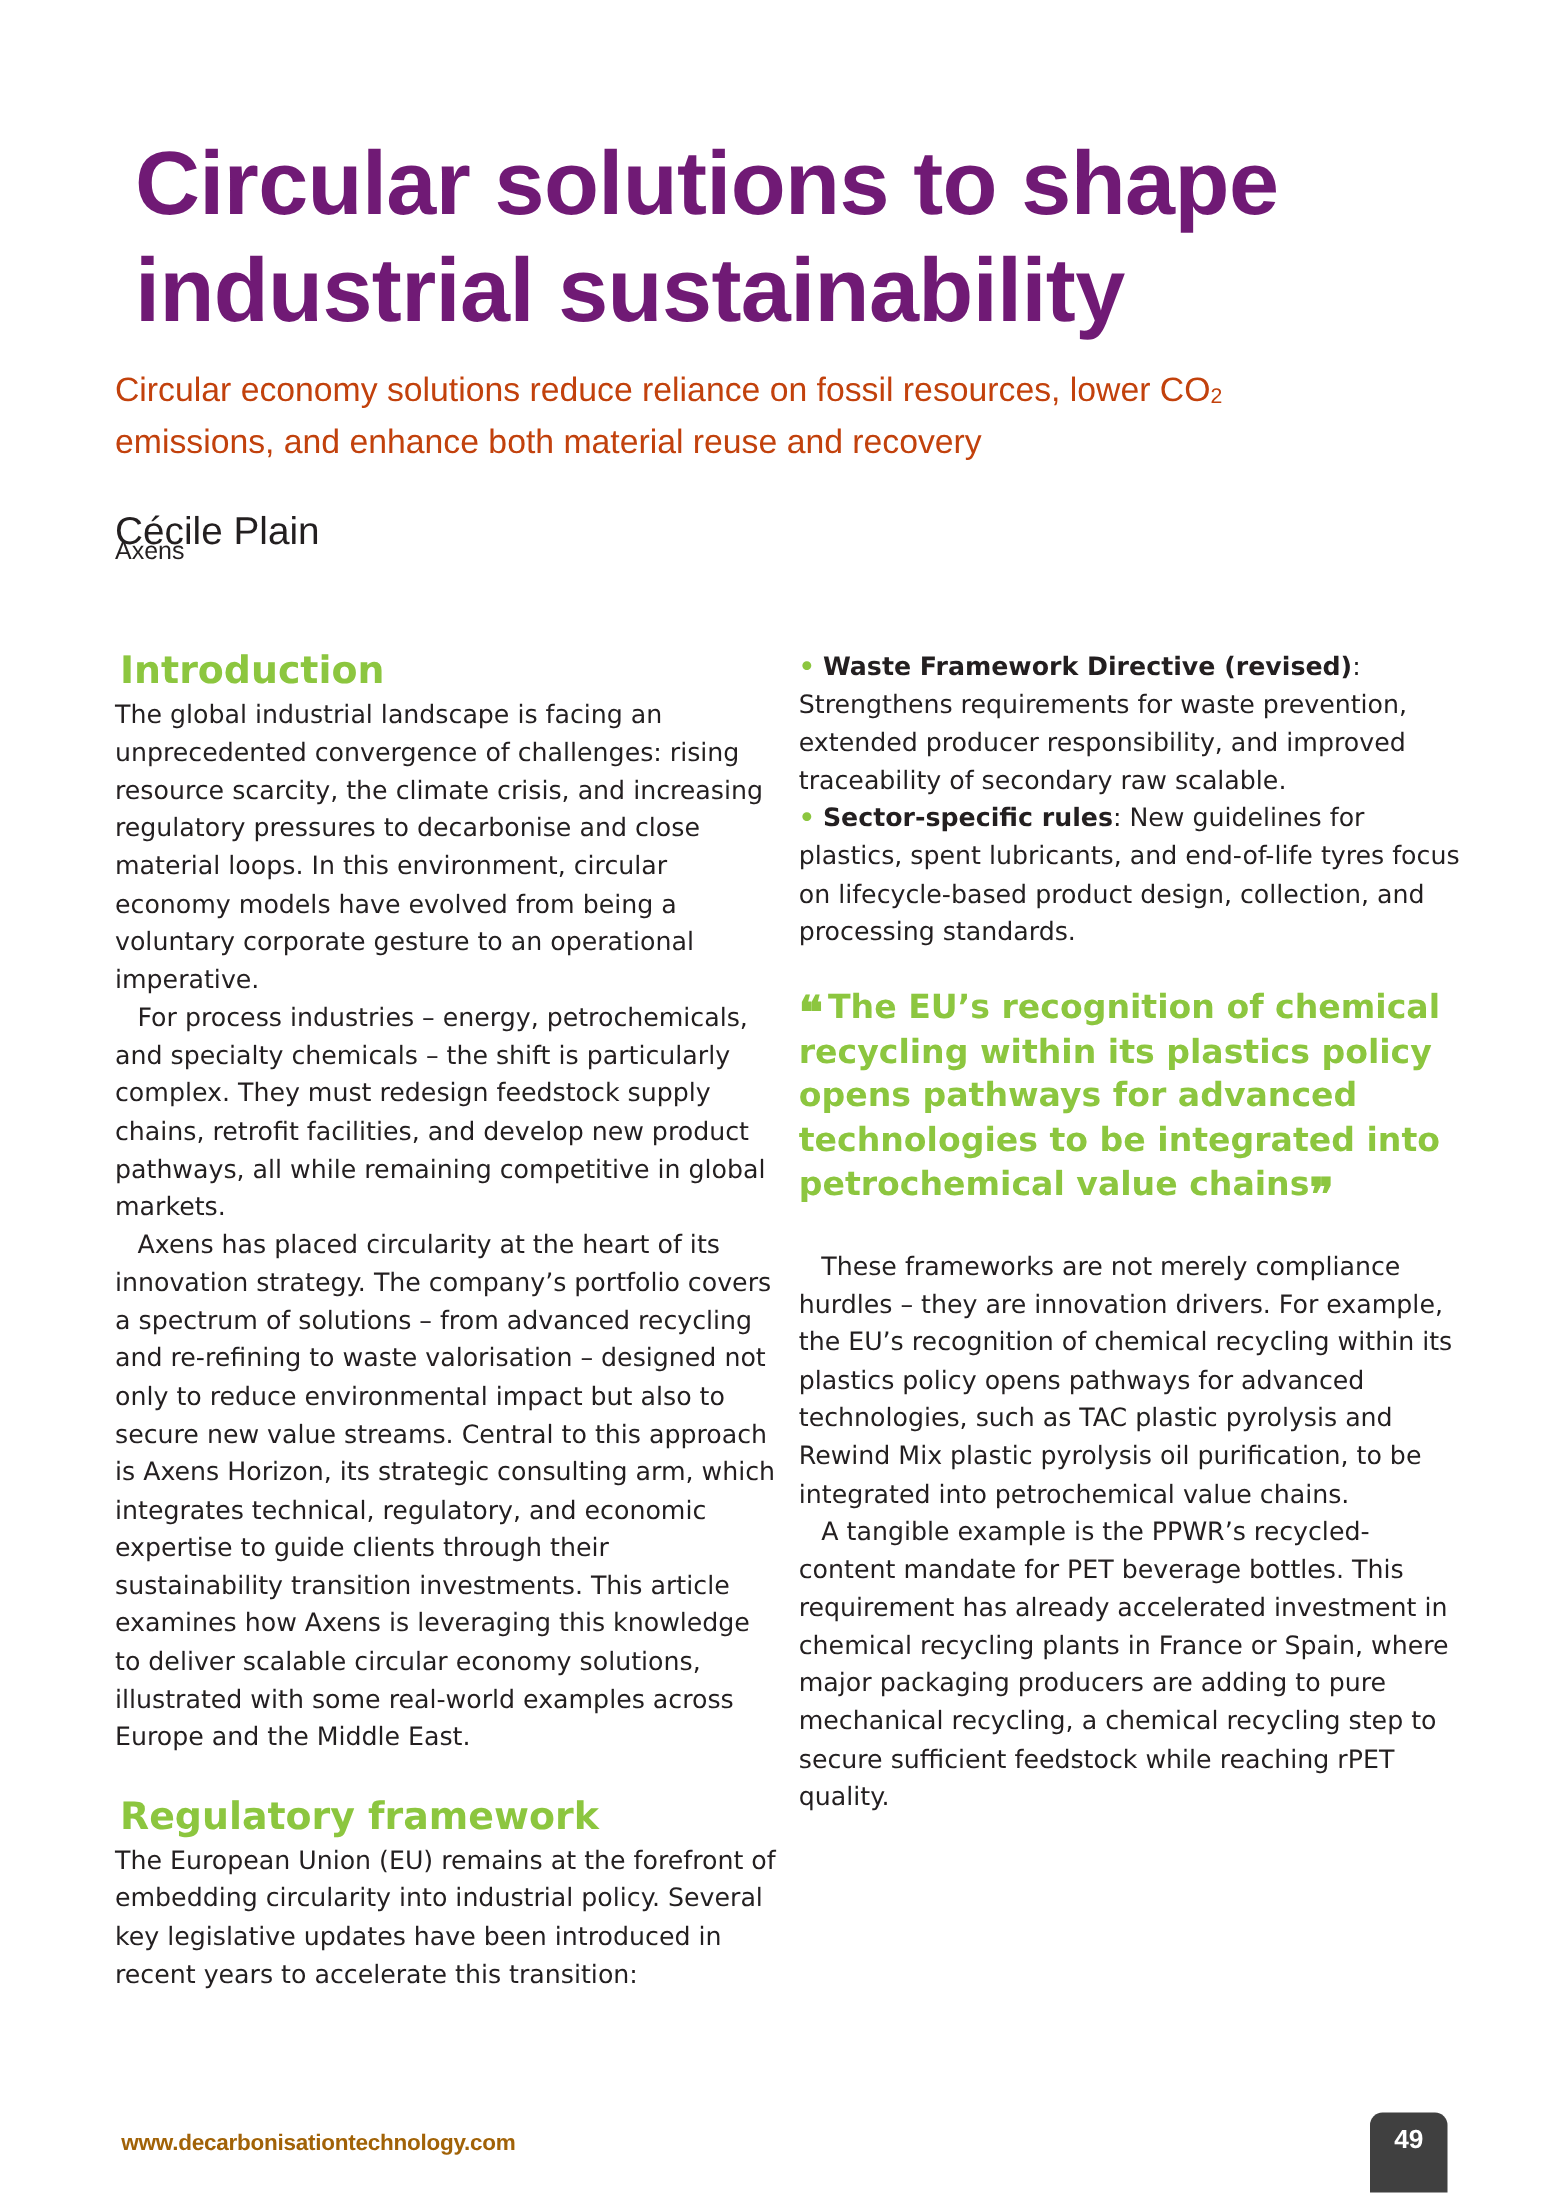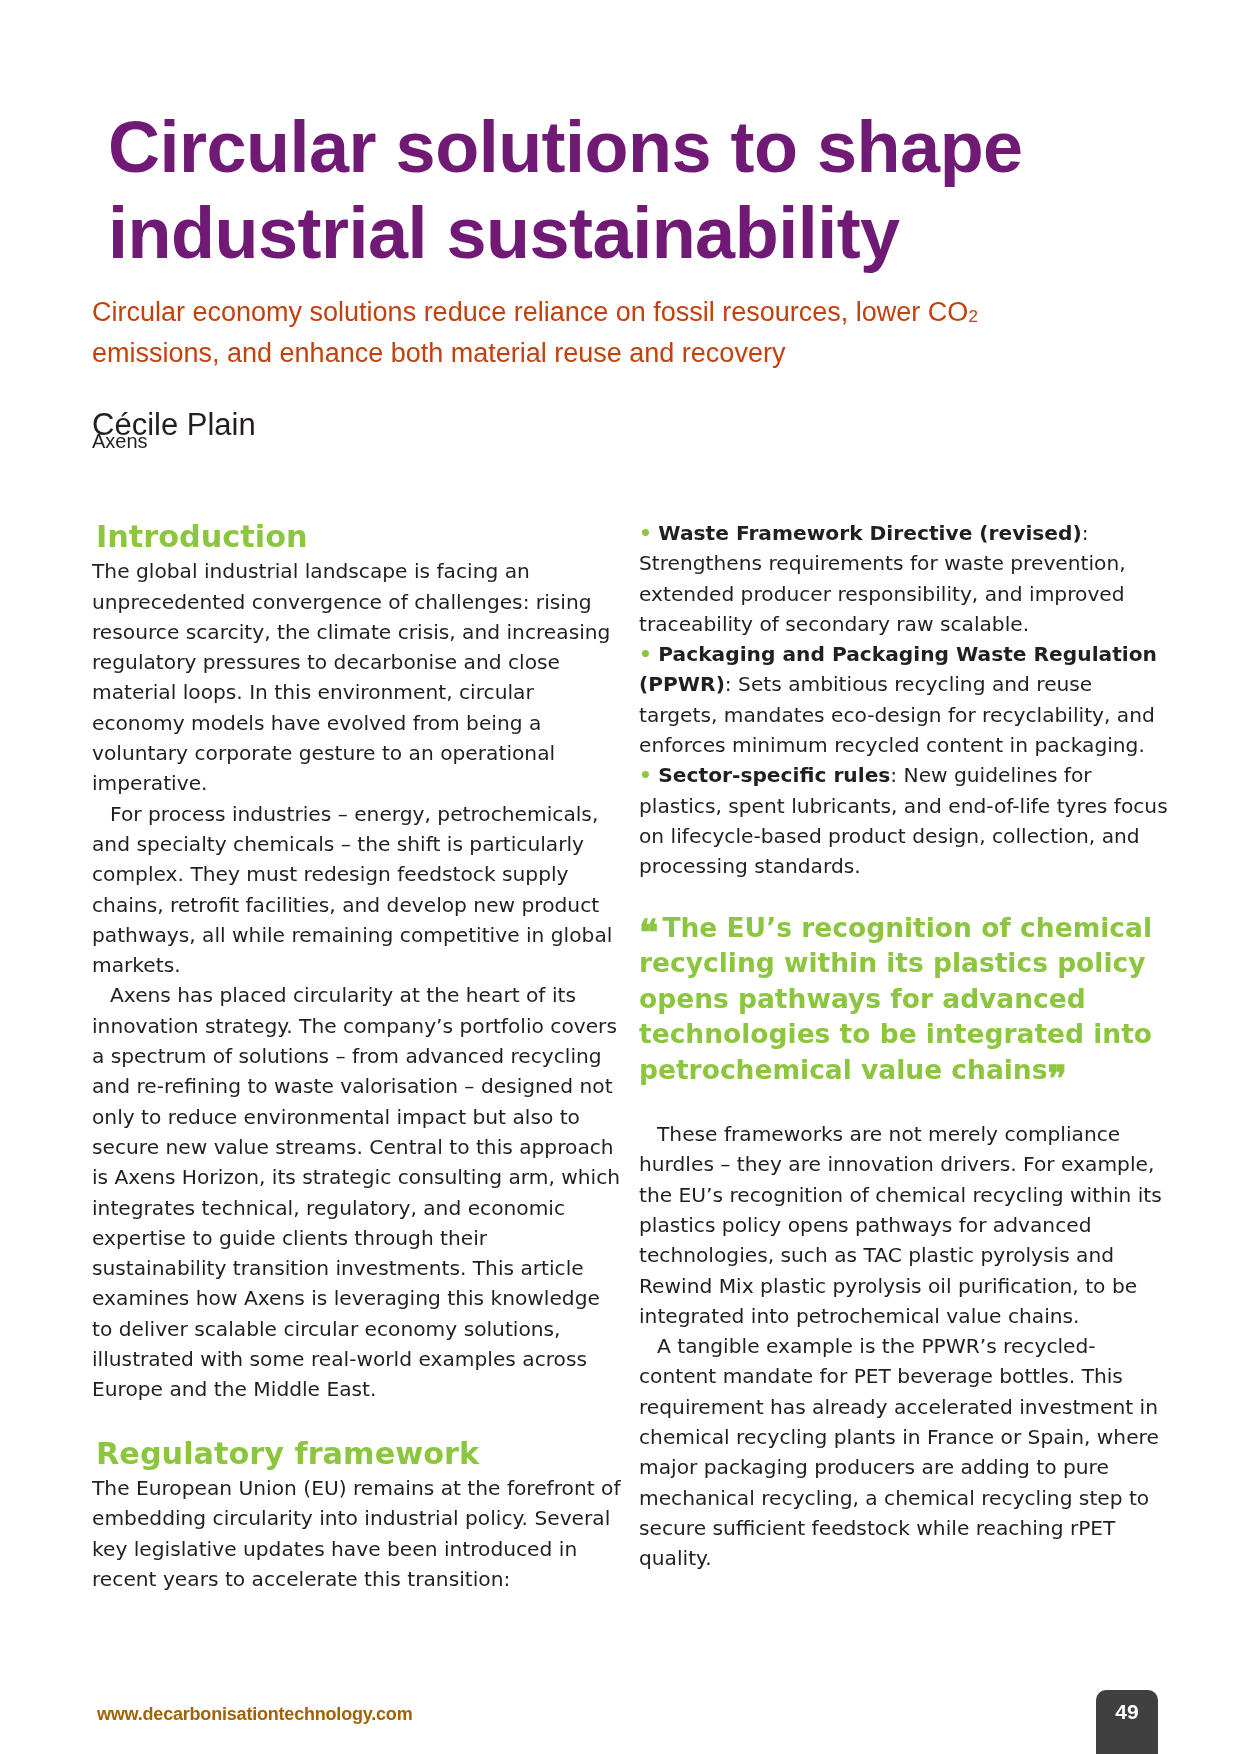--- a/index.html
+++ b/index.html
@@ -78,24 +78,20 @@
   <p>The European Union (EU) remains at the forefront of embedding circularity into industrial policy. Several key legislative updates have been introduced in recent years to accelerate this transition:</p>
 </div>
 
 <div class="col col-right">
   <p>
     <span class="bullet-dot">•</span>
     <span class="bold">Waste Framework Directive (revised)</span><span>: Strengthens requirements for waste prevention, extended producer responsibility, and improved traceability of secondary raw scalable.</span>
   </p>
   <p>
     <span class="bullet-dot">•</span>
-    <span class="bold">Packaging and Packaging Waste Regulation (PPWR)</span><span>: Sets ambitious recycling and reuse targets, mandates eco-design for recyclability, and enforces minimum recycled content in packaging.</span>
-  </p>
-  <p>
-    <span class="bullet-dot">•</span>
     <span class="bold">Sector-specific rules</span><span>: New guidelines for plastics, spent lubricants, and end-of-life tyres focus on lifecycle-based product design, collection, and processing standards.</span>
   </p>
 
   <div class="pullquote">
     <span class="q-open">❝</span><span>The EU’s recognition of chemical recycling within its plastics policy opens pathways for advanced technologies to be integrated into petrochemical value chains</span><span class="q-close">❞</span>
   </div>
 
   <p class="indent">These frameworks are not merely compliance hurdles – they are innovation drivers. For example, the EU’s recognition of chemical recycling within its plastics policy opens pathways for advanced technologies, such as TAC plastic pyrolysis and Rewind Mix plastic pyrolysis oil purification, to be integrated into petrochemical value chains.</p>
   <p class="indent">A tangible example is the PPWR’s recycled-content mandate for PET beverage bottles. This requirement has already accelerated investment in chemical recycling plants in France or Spain, where major packaging producers are adding to pure mechanical recycling, a chemical recycling step to secure sufficient feedstock while reaching rPET quality.</p>
 </div>

